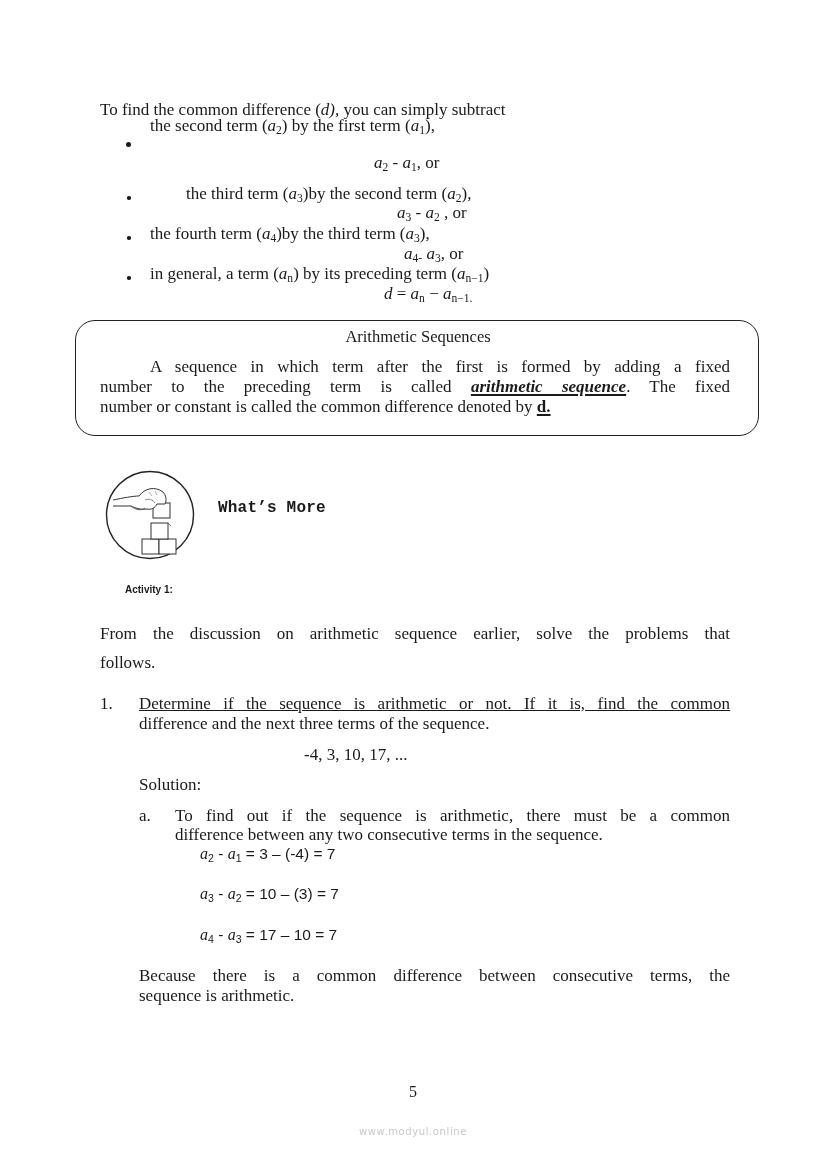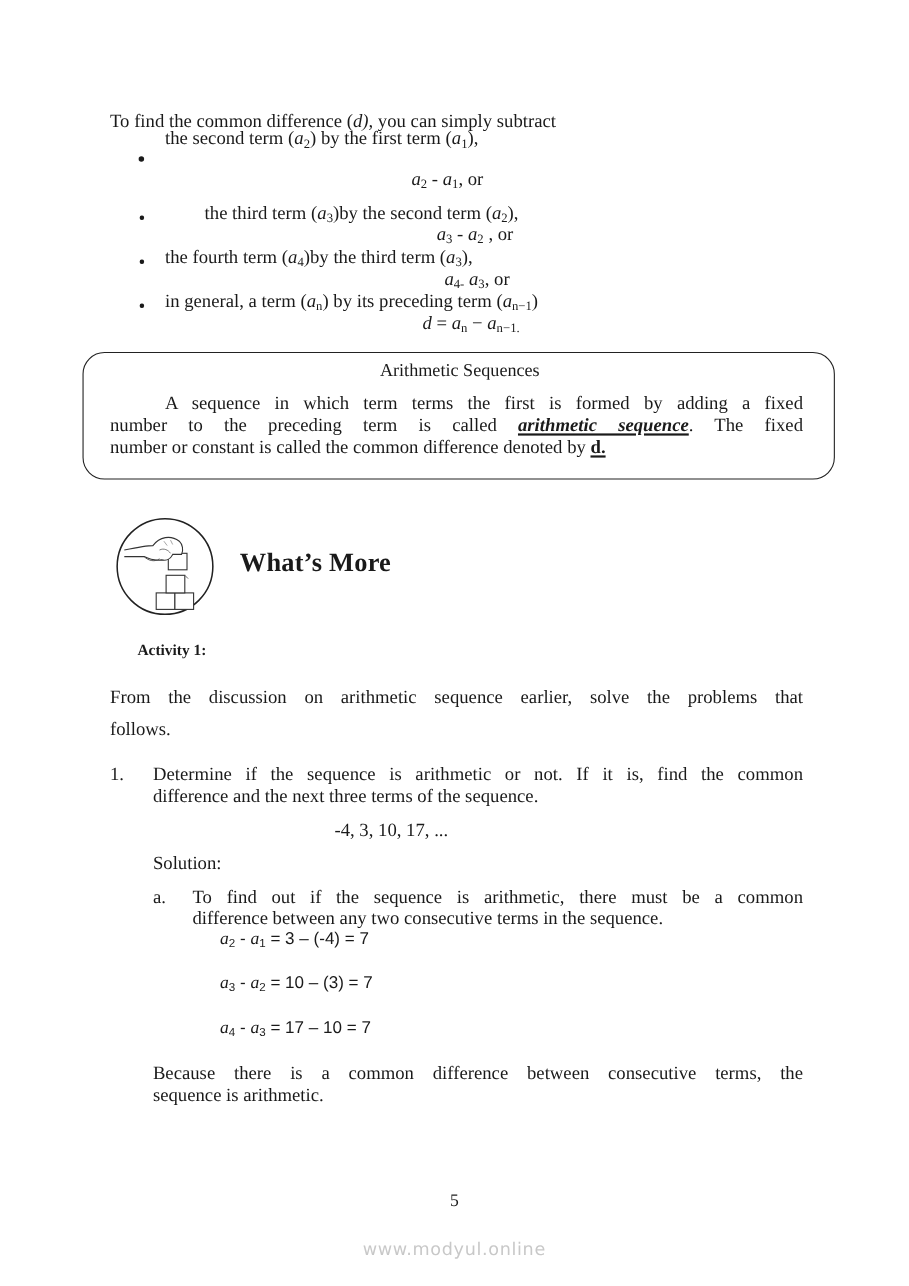--- a/index.html
+++ b/index.html
@@ -18,26 +18,26 @@
   .bullet-dot.small { width: 3.5px; height: 3.5px; left: 127px; }
   .defbox {
     position: absolute; left: 75px; top: 320px; width: 684px; height: 116px;
     border: 1.4px solid #222; border-radius: 20px;
   }
   .deftitle { font-family: "Liberation Serif", serif; font-size: 16.5px; }
   .liber { font-family: "Liberation Serif", serif; font-size: 17px; }
   .bold-ul { font-weight: bold; font-style: italic; text-decoration: underline; text-decoration-thickness: 1.5px; text-underline-offset: 2px; }
   .bold-ul-d { font-weight: bold; text-decoration: underline; text-decoration-thickness: 1.5px; text-underline-offset: 2px; }
   .just { white-space: normal; text-align: justify; text-align-last: justify; }
-  .whats-more { font-family: Liberation Serif, serif; font-weight: bold; font-size: 24px; letter-spacing: 0.2px; }
-  .activity { font-family: Liberation Serif, serif; font-weight: bold; font-size: 14px; }
+  .whats-more { font-family: Liberation Mono, monospace; font-weight: bold; font-size: 16px; letter-spacing: 0.2px; }
+  .activity { font-family: Liberation Sans, sans-serif; font-weight: bold; font-size: 10px; }
   .eq { font-family: "Liberation Sans", sans-serif; font-size: 15.5px; }
   .eq .m { font-family: "Liberation Serif", serif; font-size: 16px; }
   .footer-page { font-family: "Liberation Serif", serif; font-size: 16px; }
-  .footer-url { font-family: "DejaVu Sans", sans-serif; font-size: 16px; color: #c8c8c8; letter-spacing: 0.6px; }
+  .footer-url { font-family: "DejaVu Sans", sans-serif; font-size: 10px; color: #c8c8c8; letter-spacing: 0.6px; }
 </style>
 </head>
 <body>
 
 <div class="abs liber" style="left:100px; top:100px;text-align:center;">
   <span>To find the common difference (</span><span class="m">d),</span><span> you can simply subtract</span>
 </div>
 
 <span class="bullet-dot" style="top:142px;"></span>
 <div class="abs liber" style="left:150px; top:116px;">
@@ -67,21 +67,21 @@
 <div class="abs liber" style="left:150px; top:264px;">
   <span>in general, a term (</span><span class="m">a</span><sub>n</sub><span>) by its preceding term (</span><span class="m">a</span><sub>n−1</sub><span>)</span>
 </div>
 <div class="abs liber" style="left:384px; top:284px;">
   <span class="m">d</span><span> =  </span><span class="m">a</span><sub>n</sub><span> −  </span><span class="m">a</span><sub>n−1.</sub>
 </div>
 
 <div class="defbox"></div>
 <div class="abs deftitle" style="left:5px; width:826px; text-align:center; top:327px;">Arithmetic Sequences</div>
 <div class="abs liber just" style="left:150px; width:580px; top:357px;">
-  <span>A sequence in which term terms the first is formed by adding a fixed</span>
+  <span>A sequence in which term after the first is formed by adding a fixed</span>
 </div>
 <div class="abs liber just" style="left:100px; width:630px; top:377px;">
   <span>number to the preceding term is called </span><span class="bold-ul">arithmetic sequence</span><span>. The fixed</span>
 </div>
 <div class="abs liber" style="left:100px; top:397px;">
   <span>number or constant is called the common difference denoted by </span><span class="bold-ul-d">d.</span>
 </div>
 
 <div class="abs" style="left:105px; top:470px; width:90px; height:90px;">
   <svg width="90" height="90" viewBox="0 0 90 90">
@@ -103,21 +103,21 @@
 </div>
 <div class="abs whats-more" style="left:218px; top:499px;">What’s More</div>
 
 <div class="abs activity" style="left:125px; top:584px;">Activity 1:</div>
 <div class="abs liber just" style="left:100px; width:630px; top:624px;">
   <span>From the discussion on arithmetic sequence earlier, solve the problems that</span>
 </div>
 <div class="abs liber" style="left:100px; top:653px;">follows.</div>
 
 <div class="abs liber" style="left:100px; top:694px;">1.</div>
-<div class="abs liber just" style="left:139px; width:591px; top:694px;">
+<div class="abs liber just" style="left:139px; width:591px; top:694px;text-decoration:underline;">
   <span>Determine if the sequence is arithmetic or not. If it is, find the common</span>
 </div>
 <div class="abs liber" style="left:139px; top:714px;">difference and the next three terms of the sequence.</div>
 <div class="abs liber" style="left:304px; top:745px;">-4, 3, 10, 17, ...</div>
 <div class="abs liber" style="left:139px; top:775px;font-family:Liberation Serif, serif;">Solution:</div>
 
 <div class="abs liber" style="left:139px; top:806px;">a.</div>
 <div class="abs liber just" style="left:175px; width:555px; top:806px;">
   <span>To find out if the sequence is arithmetic, there must be a common</span>
 </div>

